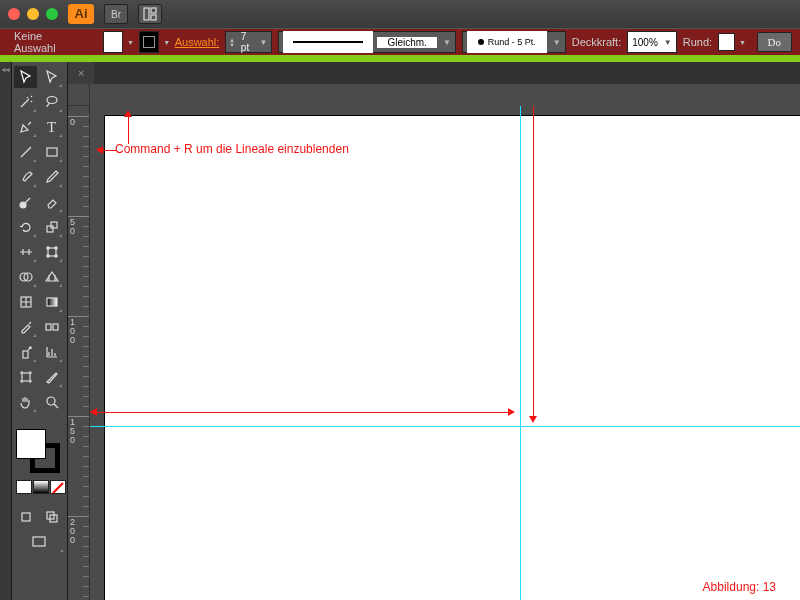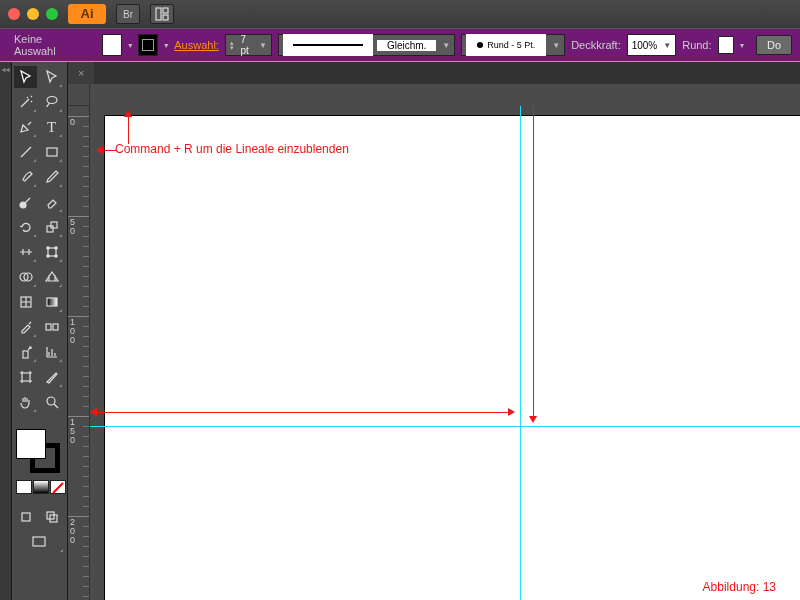--- a/index.html
+++ b/index.html
@@ -1,38 +1,38 @@
 <!DOCTYPE html>
 <html><head>
 <meta charset="utf-8">
 <style>
 * { margin: 0; padding: 0; box-sizing: border-box; font-family: "Helvetica Neue", Arial, sans-serif; }
 body { background: #323232; width: 800px; height: 600px; overflow: hidden; }
 
 .titlebar { height: 28px; background: linear-gradient(#4a4a4a,#3a3a3a); display: flex; align-items: center; padding: 0 8px; gap: 10px; }
 .wdot { width: 12px; height: 12px; border-radius: 50%; }
 .wdots { display: flex; gap: 7px; }
-.app-id { width: 38px; height: 20px; background: #ff8c1a; color: #5a3400; font-weight: bold; font-size: 13px; text-align: center; line-height: 20px; border-radius: 3px; }
+.app-id { width: 26px; height: 20px; background: #ff8c1a; color: #5a3400; font-weight: bold; font-size: 13px; text-align: center; line-height: 20px; border-radius: 3px; }
 .tb-box { width: 24px; height: 20px; background: #555; border: 1px solid #222; border-radius: 2px; display: flex; align-items: center; justify-content: center; font-size: 10px; color: #ccc; }
 
-.controlbar { height: 34px; background: #701a75; border-top: 1px solid #555; border-bottom: 1px solid #84cc16; display: flex; align-items: center; padding: 0 8px; gap: 6px; font-size: 11px; color: #ccc; }
+.controlbar { height: 34px; background: #7f1d1d; border-top: 1px solid #555; border-bottom: 7px solid #84cc16; display: flex; align-items: center; padding: 0 8px; gap: 6px; font-size: 11px; color: #ccc; }
 .no-select { padding: 2px 6px; }
 .swatch { width: 22px; height: 22px; border: 1px solid #222; }
 .sw-white { background: #fff; }
 .sw-black { background: #000; display:flex;align-items:center;justify-content:center;}
 .sw-black::after{content:"";width:10px;height:10px;border:1px solid #999;}
 .lbl-kontur { color: #ff8c1a; text-decoration: underline; cursor: pointer; }
 .dd { height: 22px; background: #5a5a5a; border: 1px solid #222; display: flex; align-items: center; padding: 0 4px; gap: 4px; font-size: 10px; color: #eee; }
 .dd .dd-btns { display:flex; flex-direction:column; line-height:5px; font-size:7px; color:#bbb; margin-right:3px;}
 .dd .dd-arrow { margin-left: 2px; color:#bbb; font-size:8px; }
 .dd-stroke-vis { width:90px; height:22px; background:#fff; display:flex; align-items:center; justify-content:center;}
 .dd-stroke-vis span{width:70px;border-top:2px solid #000;}
 .dd-brush-vis { width:80px; height:22px; background:#fff; display:flex; align-items:center; justify-content:center; gap:4px; color:#000; font-size:9px;}
 .dd-brush-vis .dot{width:6px;height:6px;border-radius:50%;background:#000;}
-.btn-do { background:#6a6a6a; color:#eee; padding:3px 10px; border:1px solid #222; border-radius:2px; font-size:11px;}
+.btn-do { background:#6a6a6a; color:#eee; padding:3px 10px; border:1px solid #222; border-radius:2px; font-size:11px;font-family:Liberation Serif, serif;}
 
 .main { display: flex; height: 538px; }
 .panel-tab { width: 12px; background: #383838; border-right: 1px solid #1a1a1a; }
 .panel-tab .grip { margin: 3px auto; width:8px; font-size:8px; color:#888; text-align:center;}
 
 .toolbox { width: 56px; background: #4a4a4a; border-right: 1px solid #1a1a1a; display: flex; flex-wrap: wrap; align-content: flex-start; padding: 4px 2px; gap: 3px; }
 .tool { width: 23px; height: 22px; background: #4a4a4a; display: flex; align-items: center; justify-content: center; color: #ddd; font-size: 13px; position: relative; cursor: pointer; }
 .tool.sel { background: #2a2a2a; }
 .tool .tri { position: absolute; bottom: 1px; right: 1px; width:0;height:0;border-left:3px solid transparent;border-bottom:3px solid #888;}
 .tool.wide { width: 50px; }

